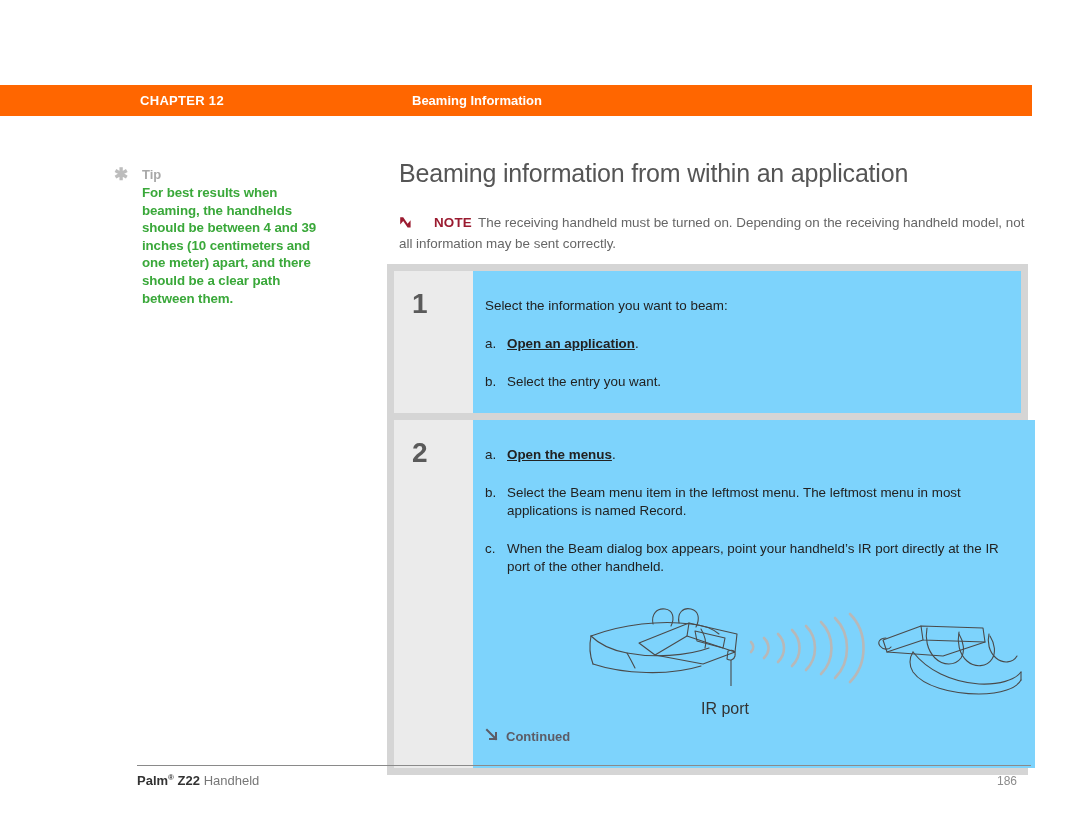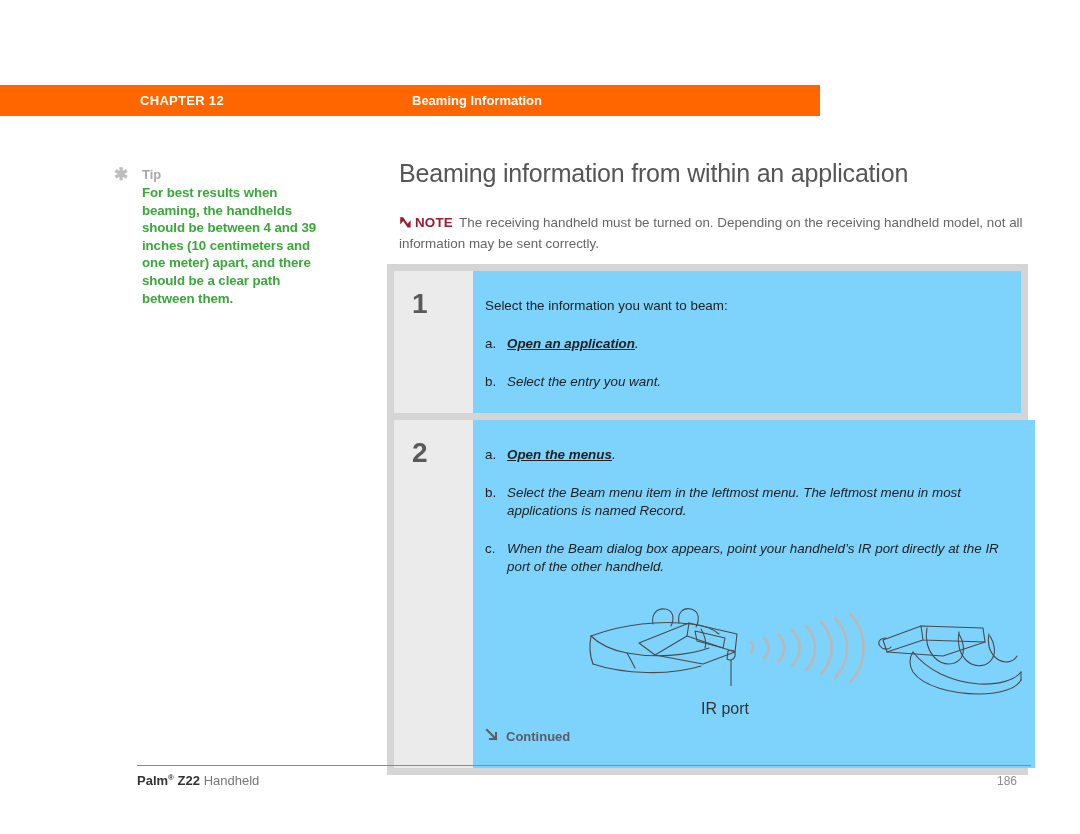--- a/index.html
+++ b/index.html
@@ -11,21 +11,21 @@
     width: 1080px; height: 834px;
     position: relative;
     font-family: "Liberation Sans", sans-serif;
     overflow: hidden;
   }
 
   
   .chapter-bar {
     position: absolute;
     left: 0; top: 85px;
-    width: 820px; height: 31px;
+    width: 1032px; height: 31px;
     background: #ff6600;
   }
   .chapter-bar .chapter-label {
     position: absolute;
     left: 140px; top: 8px;
     color: #ffffff;
     font-size: 13px;
     font-weight: bold;
     letter-spacing: 0.3px;
   }
@@ -99,20 +99,21 @@
     display: inline-block;
     vertical-align: -2px;
     margin-right: 3px;
   }
   .note-label {
     color: #9b1b30;
     font-weight: bold;
     font-size: 13.4px;
     letter-spacing: 0.2px;
     margin-right: 6px;
+    margin-left: 19px;
   }
 
   
   .steps-panel {
     position: absolute;
     left: 387px; top: 264px;
     width: 641px;
     background: #d5d5d5;
     padding: 7px;
   }
@@ -140,21 +141,21 @@
   }
   .step-lead { margin: 0 0 20px 0; }
   .sub {
     display: flex;
     margin-bottom: 20px;
   }
   .sub:last-of-type { margin-bottom: 0; }
   .sub-marker {
     flex: 0 0 22px;
   }
-  .sub-text { flex: 1 1 auto; font-style: italic; }
+  .sub-text { flex: 1 1 auto; }
   .sub-text .action {
     font-weight: bold;
     text-decoration: underline;
   }
 
   
   .illustration {
     margin-top: 22px;
     margin-left: 98px;
   }

